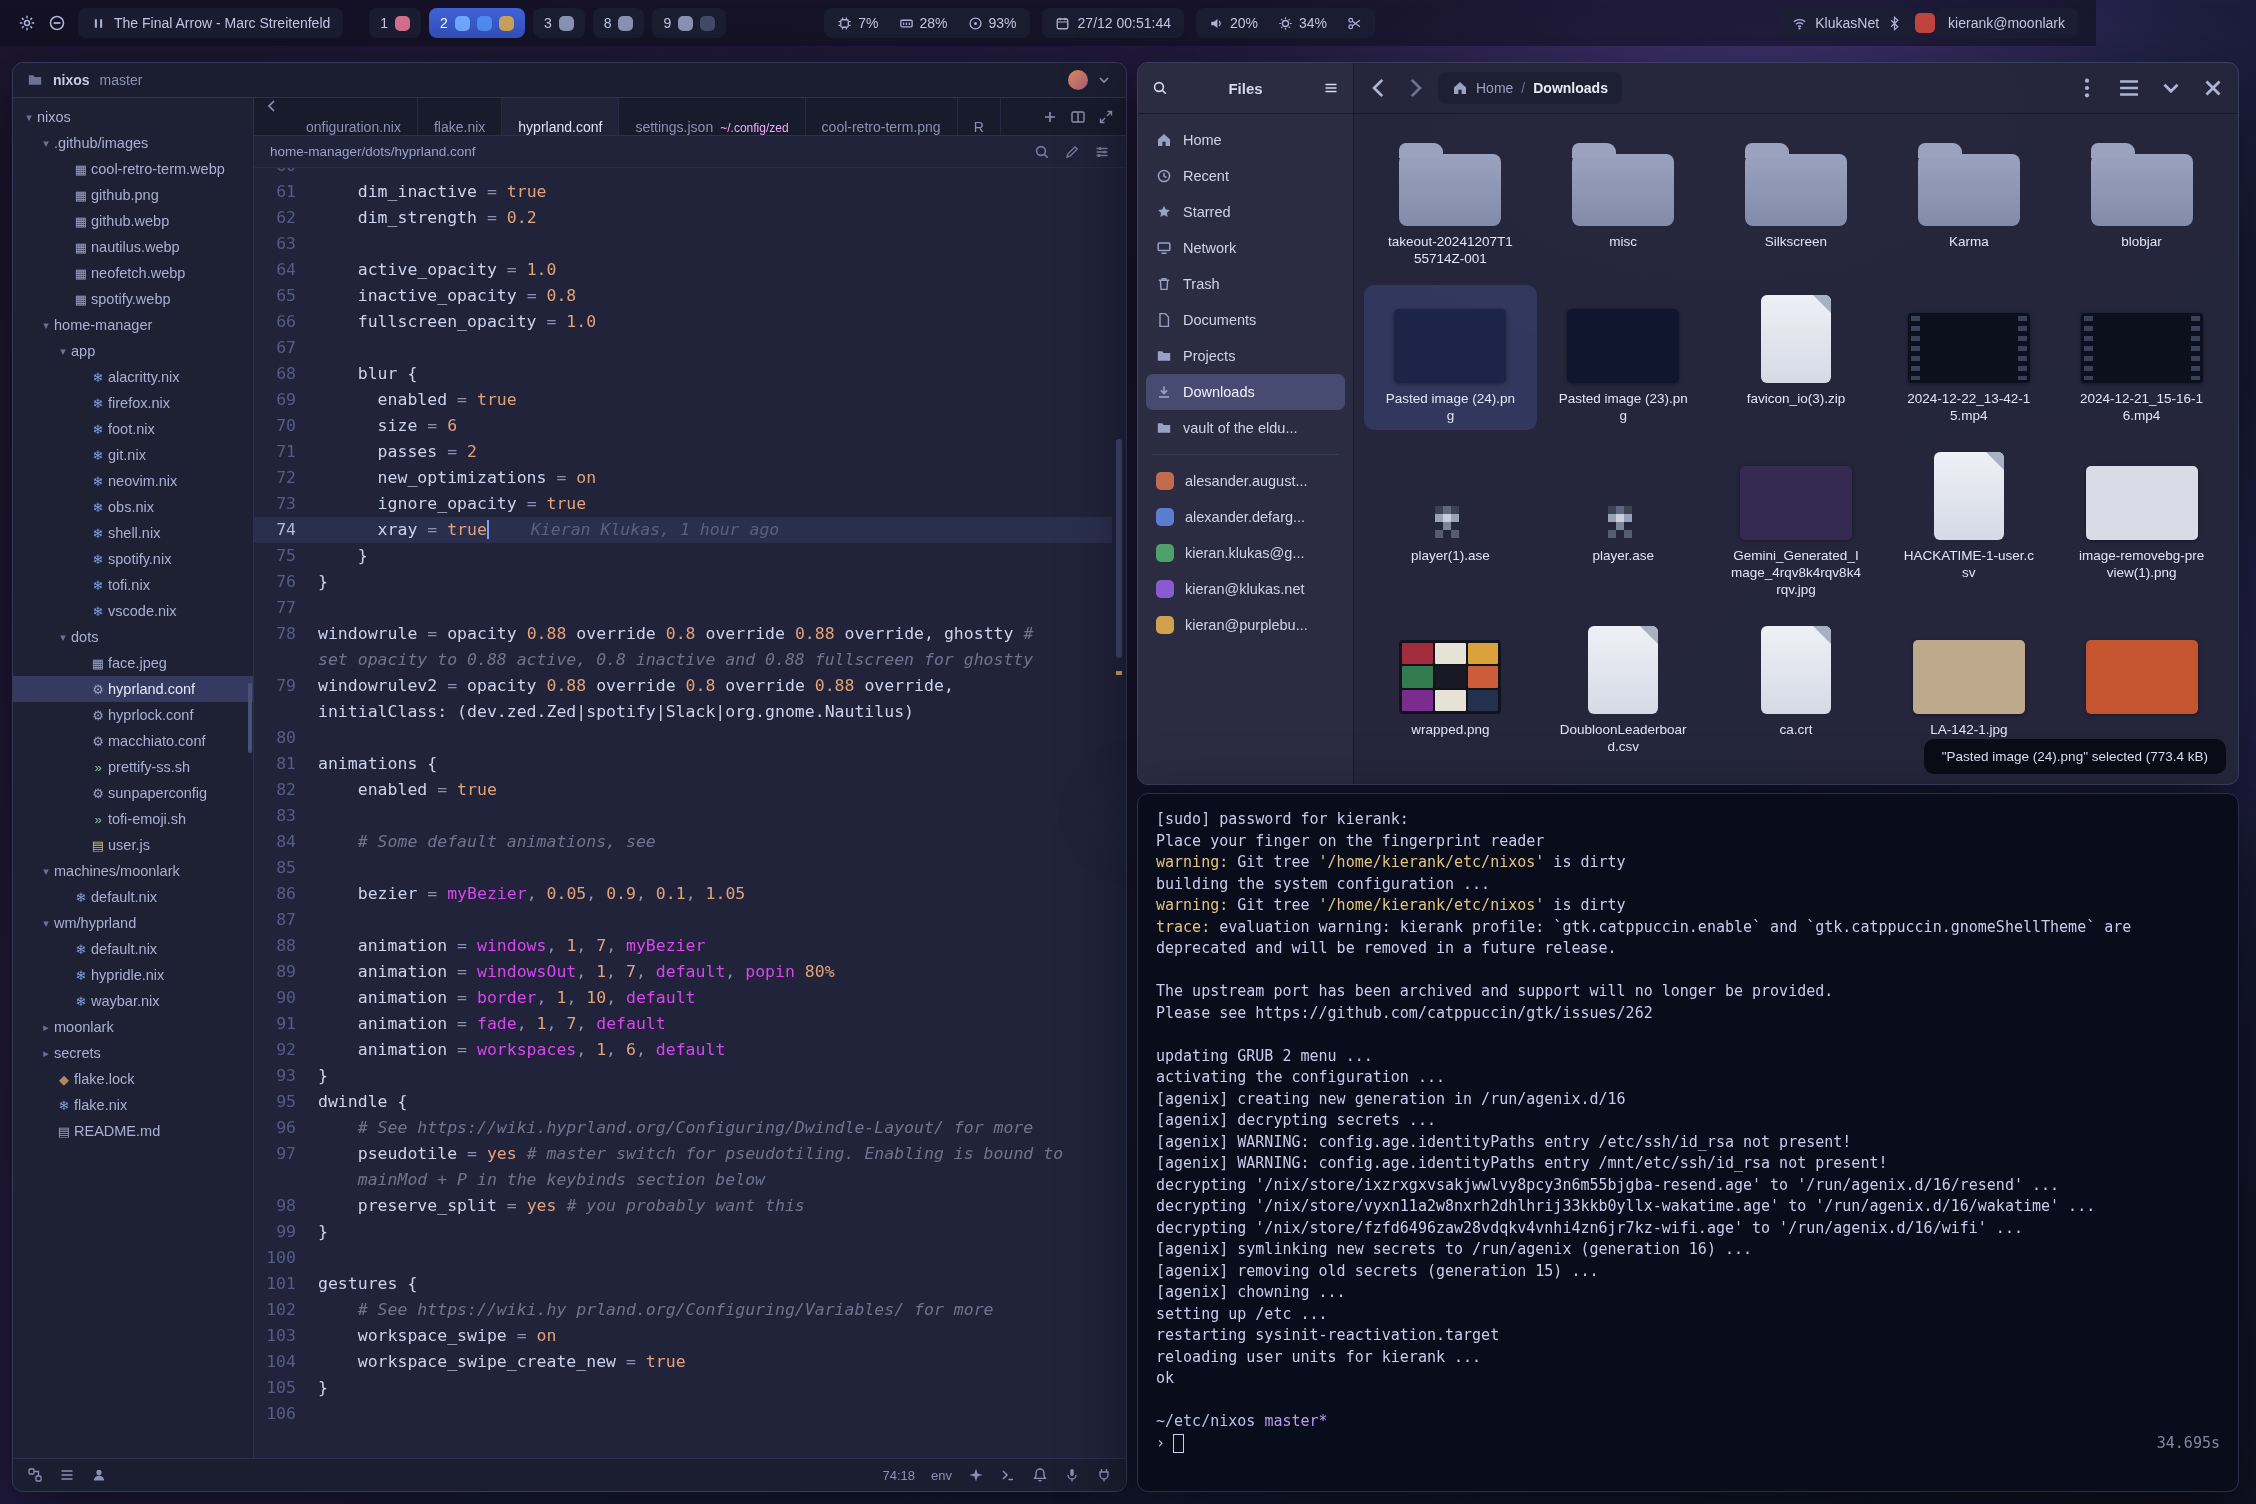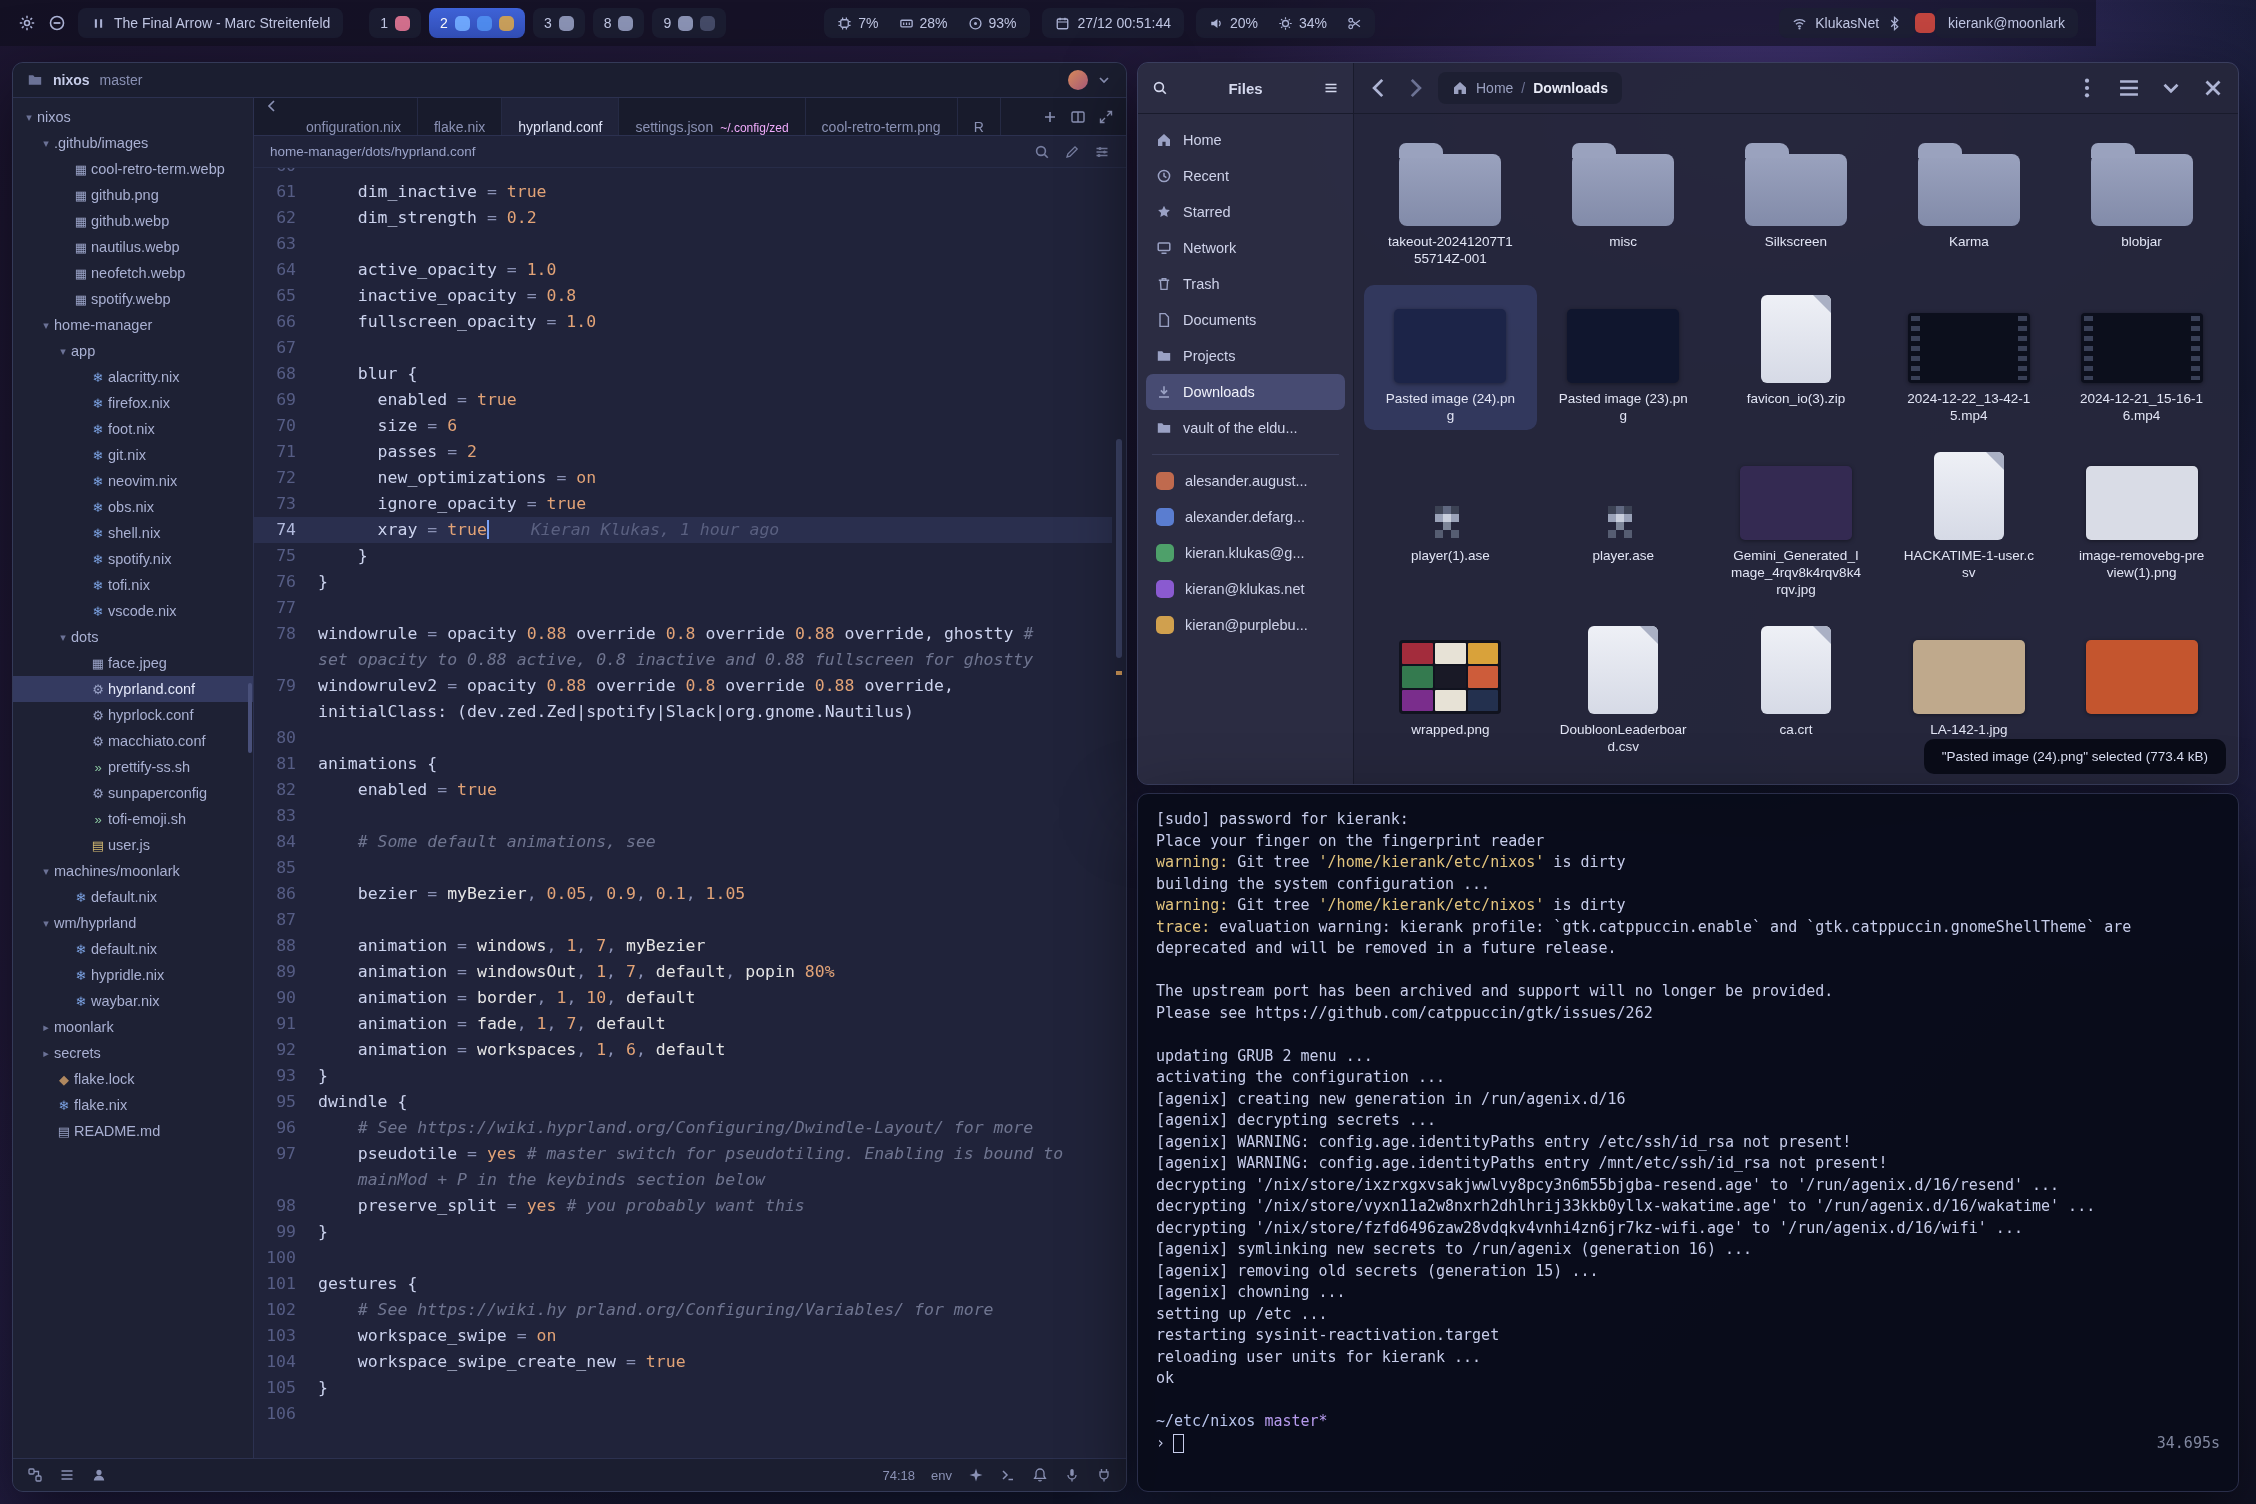--- a/index.html
+++ b/index.html
@@ -66,21 +66,21 @@
     color:#9aa2c8;background:#20233a;border-bottom:1px solid #272c48}
   .zed-crumbs .tools{margin-left:auto;display:flex;gap:14px;color:#767d9f}
   .zed-editor{flex:1;position:relative;overflow:hidden;font-family:"DejaVu Sans Mono","Liberation Mono",monospace;
     font-size:16.5px;line-height:26px;color:#ccd3ee}
   #editor-lines{position:absolute;left:0;right:14px;top:-15px}
   .crow{display:flex;height:26px;white-space:pre}
   .crow.cur{background:#2a2f4e}
   .gut{width:64px;flex:none;text-align:right;padding-right:22px;color:#565d85;box-sizing:border-box}
   .crow.cur .gut{color:#b2badd}
   .code{flex:1;overflow:hidden}
-  .tk-id{color:#ccd3ee}.tk-op{color:#8a91b4}.tk-val{color:#e2a377}.tk-word{color:#e5e5e5}
+  .tk-id{color:#ccd3ee}.tk-op{color:#8a91b4}.tk-val{color:#e2a377}.tk-word{color:#d946ef}
   .tk-com{color:#6f7590;font-style:italic}
   .caret{display:inline-block;width:2px;height:19px;background:#7aa2f7;vertical-align:-4px}
   .blame{color:#5a6080;margin-left:42px;font-style:italic}
   .edsb{position:absolute;right:2px;top:0;bottom:0;width:10px}
   .edsb .thumb{position:absolute;left:2px;width:6px;top:21%;height:17%;border-radius:3px;background:#3d4468}
   .edsb .tick-o{position:absolute;left:2px;width:6px;height:4px;top:39%;background:#d29a5a}
   .zed-status{height:32px;flex:none;background:#1b1e30;border-top:1px solid #2c3150;display:flex;
     align-items:center;gap:16px;padding:0 14px;font-size:13px;color:#8a91b4}
   .zed-status .right{margin-left:auto;display:flex;align-items:center;gap:16px}
 

